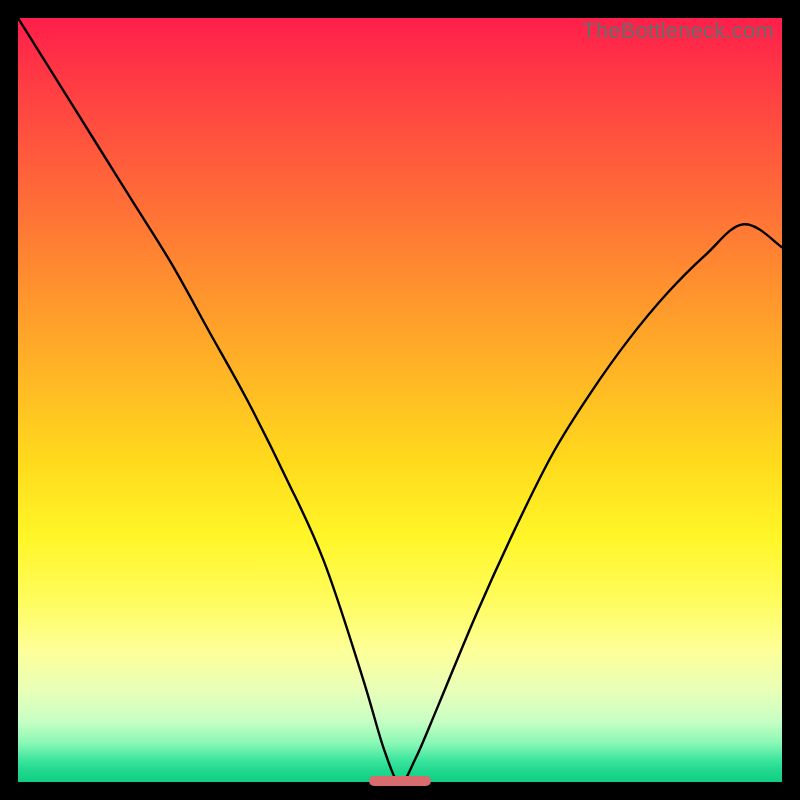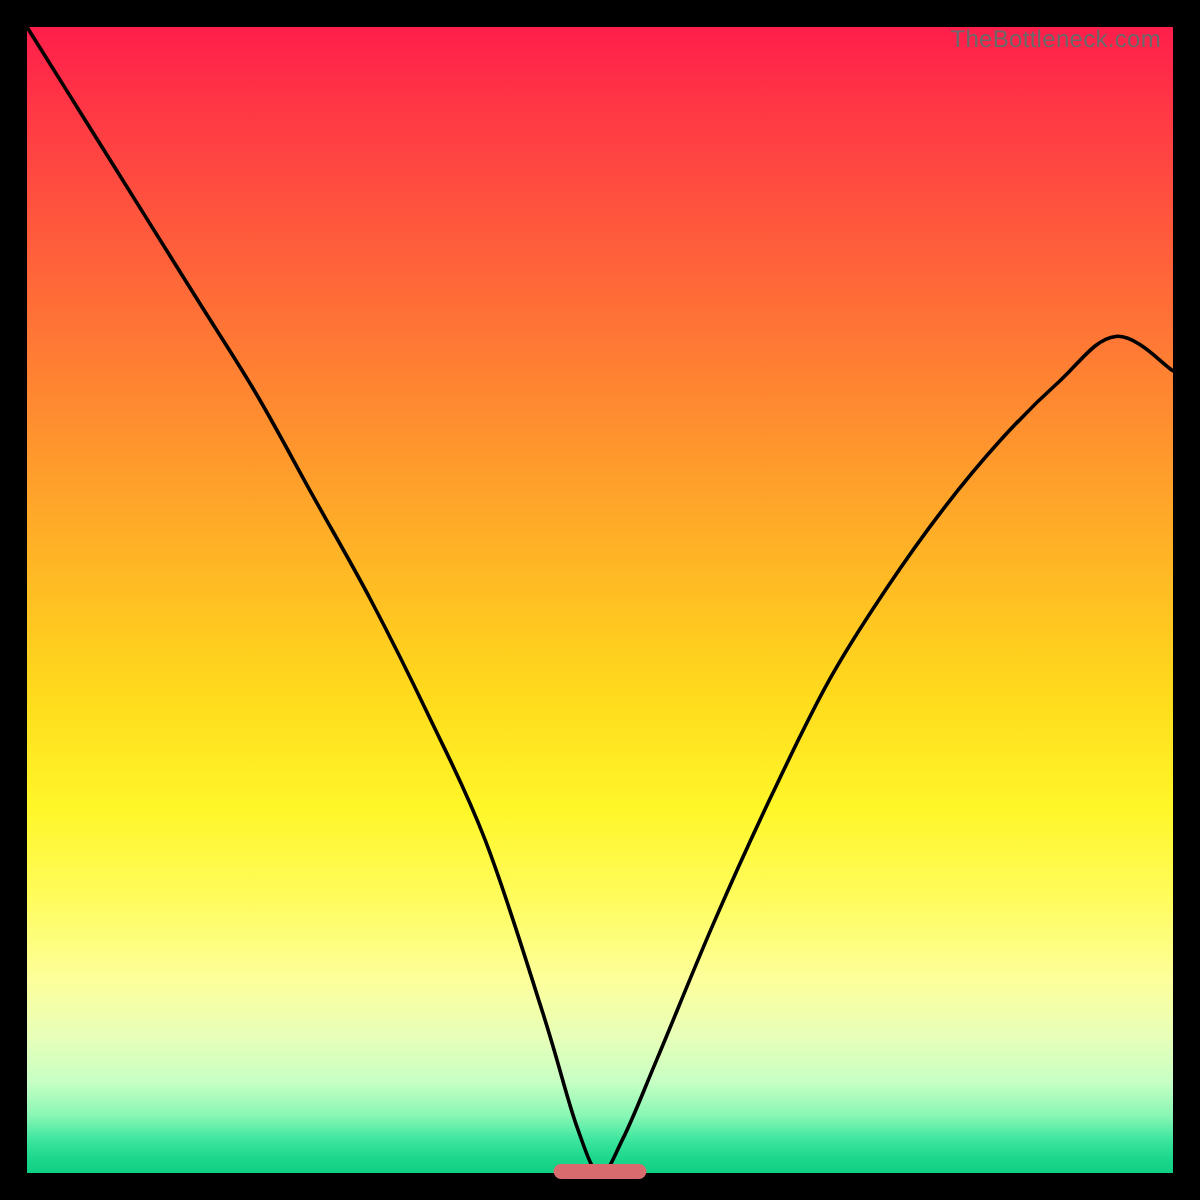--- a/index.html
+++ b/index.html
@@ -39,21 +39,21 @@
       #88f7b4 95%,
       #40e6a0 97%,
       #20d98e 98.5%,
       #0fcf82 100%
     );
   }
   .watermark {
     position: absolute;
     top: 0px;
     right: 8px;
-    font-size: 16px;
+    font-size: 22px;
     font-weight: 500;
     color: #6a6a6a;
     letter-spacing: 0.2px;
     user-select: none;
     text-align: center;
   }
   svg.curve {
     position: absolute;
     inset: 0;
     width: 100%;

